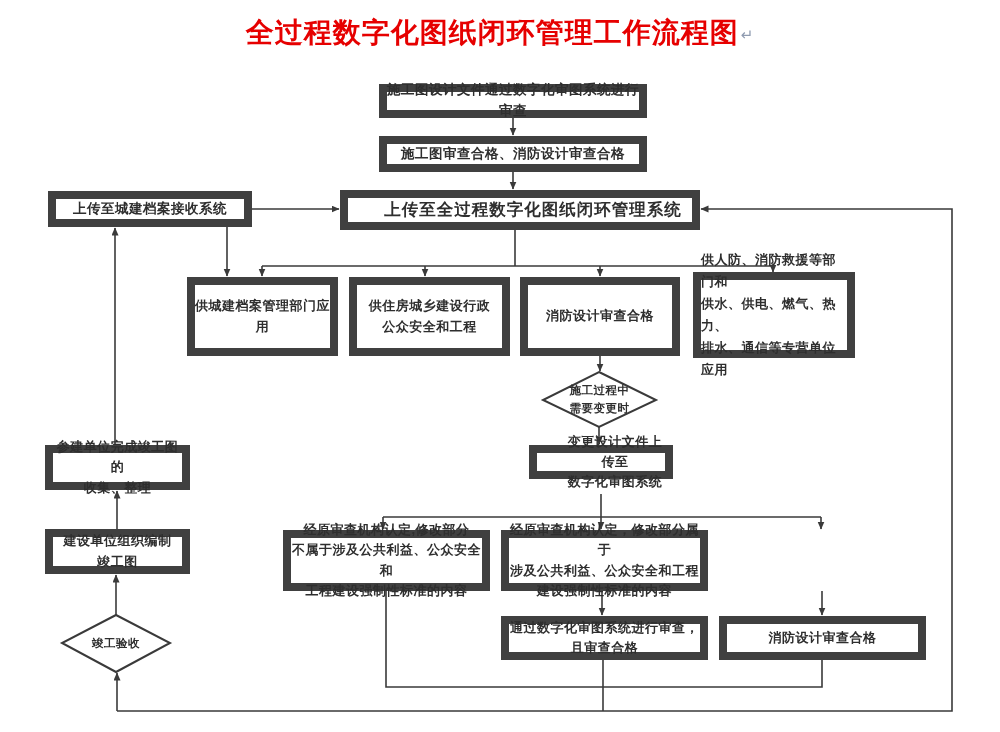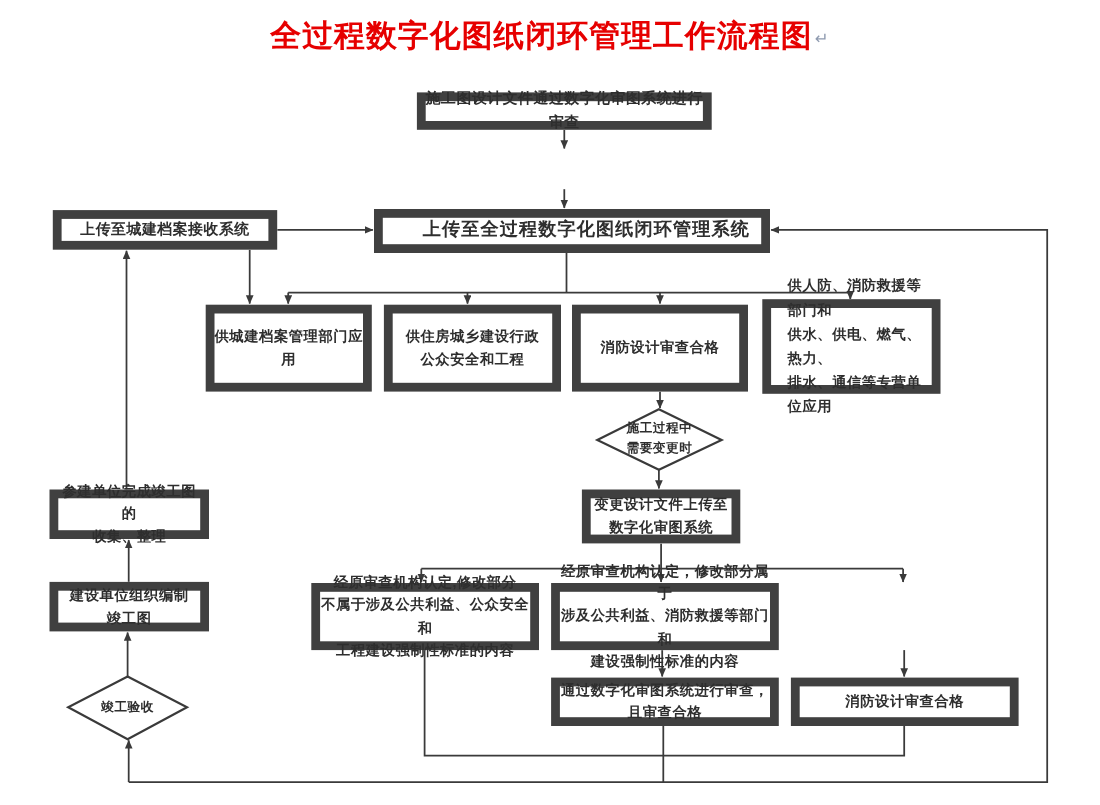--- a/index.html
+++ b/index.html
@@ -31,21 +31,21 @@
     text-align:center;
     font-weight:bold;
     font-size:13px;
     line-height:1.55;
     white-space:pre-line;
     box-sizing:border-box;
     letter-spacing:0.5px;
   }
   .box.big{font-size:16.5px;letter-spacing:1px;}
   .box.mid{font-size:13.5px;}
-  .box.leftalign{justify-content:flex-start;text-align:left;padding-left:15px;line-height:1.7;}
+  .box.leftalign{justify-content:flex-start;text-align:left;padding-left:0;line-height:1.7;}
   .dtext{
     position:absolute;
     display:flex;align-items:center;justify-content:center;
     text-align:center;
     font-weight:bold;font-size:11.5px;line-height:1.5;
     white-space:pre-line;
     letter-spacing:0.5px;
   }
   svg.layer{position:absolute;left:0;top:0;}
 </style>
@@ -103,48 +103,49 @@
       <path d="M116,615 L116,575" marker-end="url(#arr)"></path>
       <path d="M117,529 L117,491" marker-end="url(#arr)"></path>
 
       <polygon points="599,372 656,400 599,427 543,400" stroke-width="2" fill="#ffffff"></polygon>
       <polygon points="116,615 170,643 116,672 62,643" stroke-width="2" fill="#ffffff"></polygon>
     </g>
   </svg>
 
   <div class="box mid" style="left:379px;top:84px;width:268px;height:34px;">施工图设计文件通过数字化审图系统进行审查</div>
 
+  <div class="box mid" style="left:379px;top:136px;width:268px;height:36px;">施工图审查合格、消防设计审查合格</div>
 
   <div class="box mid" style="left:48px;top:191px;width:204px;height:36px;">上传至城建档案接收系统</div>
 
   <div class="box big" style="left:340px;top:190px;width:360px;height:40px;padding-left:26px;">上传至全过程数字化图纸闭环管理系统</div>
 
   <div class="box" style="left:187px;top:277px;width:151px;height:79px;">供城建档案管理部门应用</div>
 
   <div class="box" style="left:349px;top:277px;width:161px;height:79px;">供住房城乡建设行政
 公众安全和工程</div>
 
   <div class="box" style="left:520px;top:277px;width:160px;height:79px;">消防设计审查合格</div>
 
   <div class="box leftalign" style="left:693px;top:272px;width:162px;height:86px;">供人防、消防救援等部门和
 供水、供电、燃气、热力、
 排水、通信等专营单位应用</div>
 
   <div class="dtext" style="left:543px;top:372px;width:113px;height:55px;">施工过程中
 需要变更时</div>
 
-  <div class="box" style="left:529px;top:445px;width:144px;height:49px;">变更设计文件上传至
+  <div class="box" style="left:529px;top:445px;width:144px;height:34px;padding-left:28px;">变更设计文件上传至
 数字化审图系统</div>
 
   <div class="box" style="left:283px;top:530px;width:207px;height:61px;">经原审查机构认定,修改部分
 不属于涉及公共利益、公众安全和
 工程建设强制性标准的内容</div>
 
   <div class="box" style="left:501px;top:530px;width:207px;height:61px;">经原审查机构认定，修改部分属于
-涉及公共利益、消防救援等部门和
+涉及公共利益、公众安全和工程
 建设强制性标准的内容</div>
 
 
   <div class="box" style="left:501px;top:616px;width:207px;height:44px;">通过数字化审图系统进行审查，
 且审查合格</div>
 
   <div class="box" style="left:719px;top:616px;width:207px;height:44px;">消防设计审查合格</div>
 
   <div class="box" style="left:45px;top:445px;width:145px;height:45px;">参建单位完成竣工图的
 收集、整理</div>

